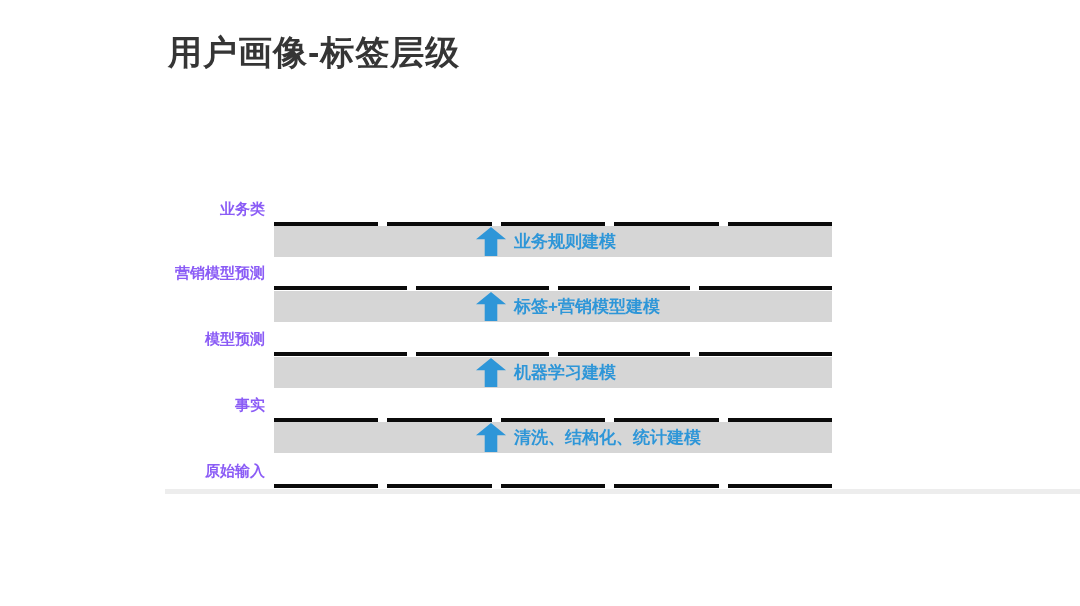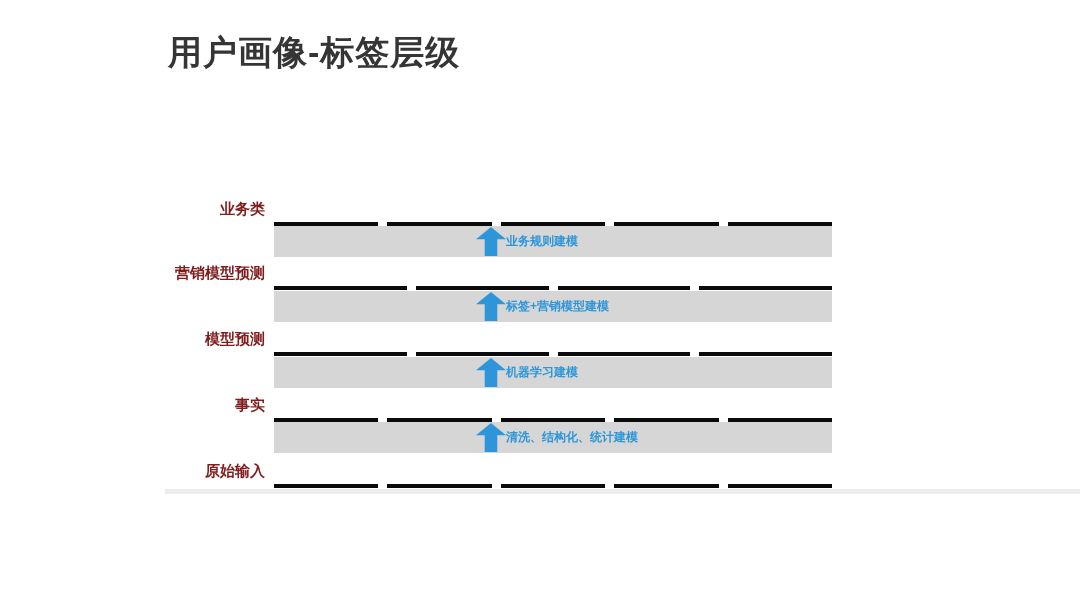--- a/index.html
+++ b/index.html
@@ -23,21 +23,21 @@
   }
 
   .diagram { position: absolute; inset: 0; }
 
   .row-label {
     position: absolute;
     left: 130px; width: 135px;
     text-align: right;
     font-size: 15px;
     font-weight: 700;
-    color: #7f1d1d;
+    color: #8b5cf6;
     line-height: 20px;
     height: 20px;
   }
 
   .box-row {
     position: absolute;
     left: 274px; width: 558px; height: 29px;
     display: flex;
     gap: 9px;
   }
@@ -66,22 +66,22 @@
     padding-left: 202px;
     box-sizing: border-box;
   }
   .arrow {
     width: 30px; height: 29px;
     background: var(--arrow-color, #2e96d8);
     clip-path: polygon(50% 0%, 100% 42%, 71% 42%, 71% 100%, 29% 100%, 29% 42%, 0% 42%);
     flex: none;
   }
   .band-label {
-    margin-left: 0;
-    font-size: 12px;
+    margin-left: 8px;
+    font-size: 17px;
     font-weight: 700;
     color: var(--arrow-color, #2e96d8);
     white-space: nowrap;
   }
 
   .bottom-strip {
     position: absolute;
     left: 165px; top: 489px;
     width: 915px; height: 5px;
     background: #ededed;

